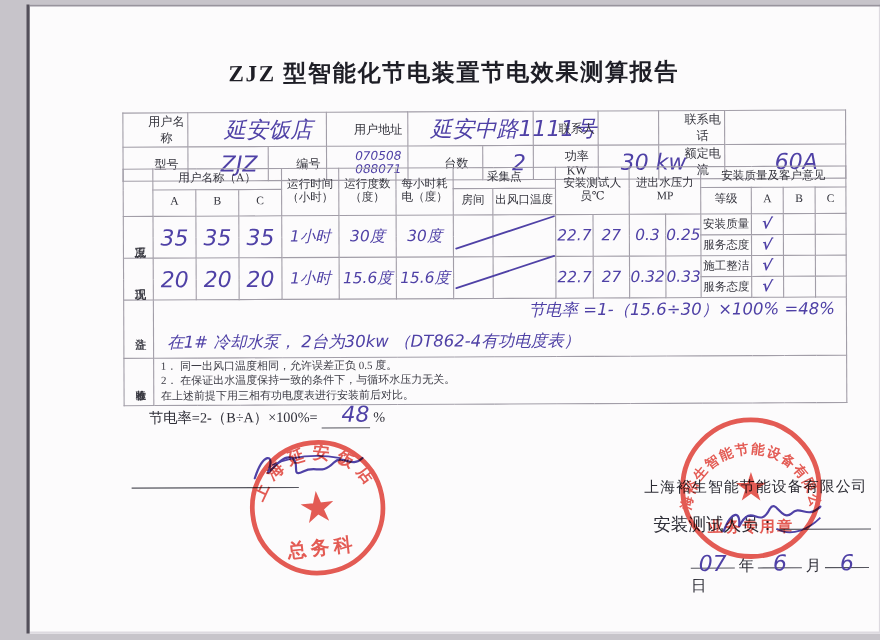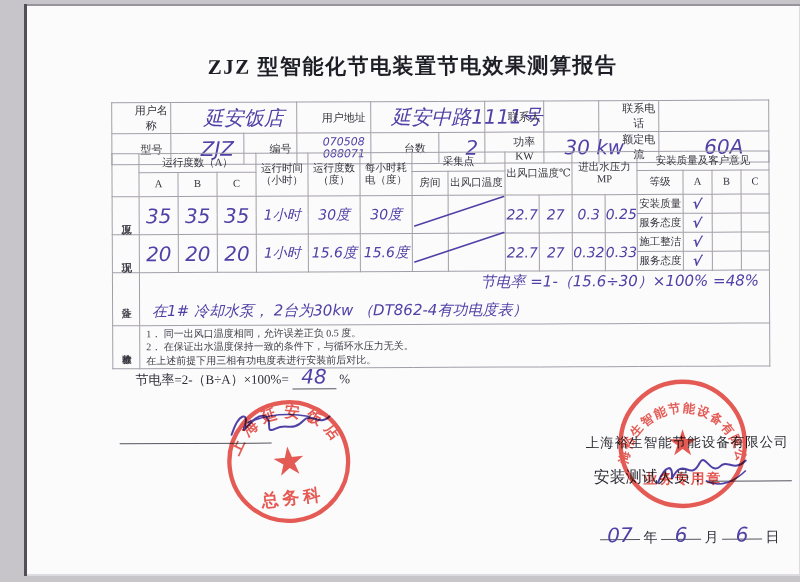--- a/index.html
+++ b/index.html
@@ -30,30 +30,30 @@
          font-style:italic;display:inline-block;transform:rotate(8deg);}
   .vtx{writing-mode:vertical-rl;text-orientation:upright;line-height:1;font-size:10.5px;
        margin:0 auto;letter-spacing:0;}
   .vtx.t4{font-size:9.5px;}
   .rkcell{position:relative;text-align:left;}
   .formula{position:absolute;right:10px;top:1px;font-size:15px;}
   .note{position:absolute;left:12px;bottom:4px;font-size:15px;}
   .accbody{text-align:left;font-size:10px;line-height:1.32;padding-left:6px;color:#3c3c45;}
   .saving{position:absolute;left:108px;top:360px;font-size:13px;color:#2e2e37;}
   .u{display:inline-block;border-bottom:1.3px solid #55555e;text-align:center;}
-  .u.v48{min-width:44px;font-size:18px;}
+  .u.v48{min-width:44px;font-size:18px;text-align:right;}
   .signblock{position:absolute;left:92px;top:424px;font-size:13px;color:#2e2e37;}
   .sigline{display:inline-block;width:152px;height:14px;border-bottom:1.2px solid #55555e;}
   .dateline{position:absolute;left:104px;top:456px;font-size:14px;color:#2e2e37;}
   .du{width:56px;height:16px;font-size:17px;}
   .du2{width:40px;height:16px;font-size:17px;}
   .company{position:absolute;left:558px;top:431px;font-size:13.5px;letter-spacing:1px;color:#2b2b33;}
   .tester{position:absolute;left:566px;top:464px;font-size:16px;color:#2e2e37;}
   .tsig{display:inline-block;width:86px;height:13px;border-bottom:1.2px solid #55555e;}
-  .vdate{position:absolute;left:572px;top:497px;font-size:14px;color:#2e2e37;margin-top:23px;}
+  .vdate{position:absolute;left:600px;top:497px;font-size:14px;color:#2e2e37;}
   .stamp{position:absolute;color:#e0443c;mix-blend-mode:multiply;opacity:.88;}
   .stamp text{fill:#e0443c;font-family:"Liberation Serif","DejaVu Serif",serif;font-weight:bold;}
   .sigsvg{position:absolute;}
   .overlay{position:absolute;inset:0;pointer-events:none;}
 </style>
 </head>
 <body>
 
 <div class="sheet">
 <div class="tilt">
@@ -118,26 +118,26 @@
           <col style="width:33px">
       <col style="width:32px">
           <col style="width:46px">
           <col style="width:29px">
           <col style="width:29px">
       <col style="width:28px">
     </colgroup>
     <tbody>
           <tr class="h1">
       <td rowspan="2"></td>
-      <td colspan="3">运行度数（A）</td>
+      <td colspan="3">用户名称（A）</td>
       <td rowspan="2">运行时间（小时）</td>
       <td rowspan="2">运行度数（度）</td>
       <td rowspan="2">每小时耗电（度）</td>
       <td colspan="2">采集点</td>
-      <td rowspan="2" colspan="2">出风口温度℃</td>
+      <td rowspan="2" colspan="2">安装测试人员℃</td>
       <td rowspan="2" colspan="2">进出水压力MP</td>
       <td colspan="4">安装质量及客户意见</td>
     </tr>
     <tr class="h2">
       <td>A</td>
       <td>B</td>
       <td>C</td>
       <td>房间</td>
       <td>出风口温度</td>
       <td>等级</td>

